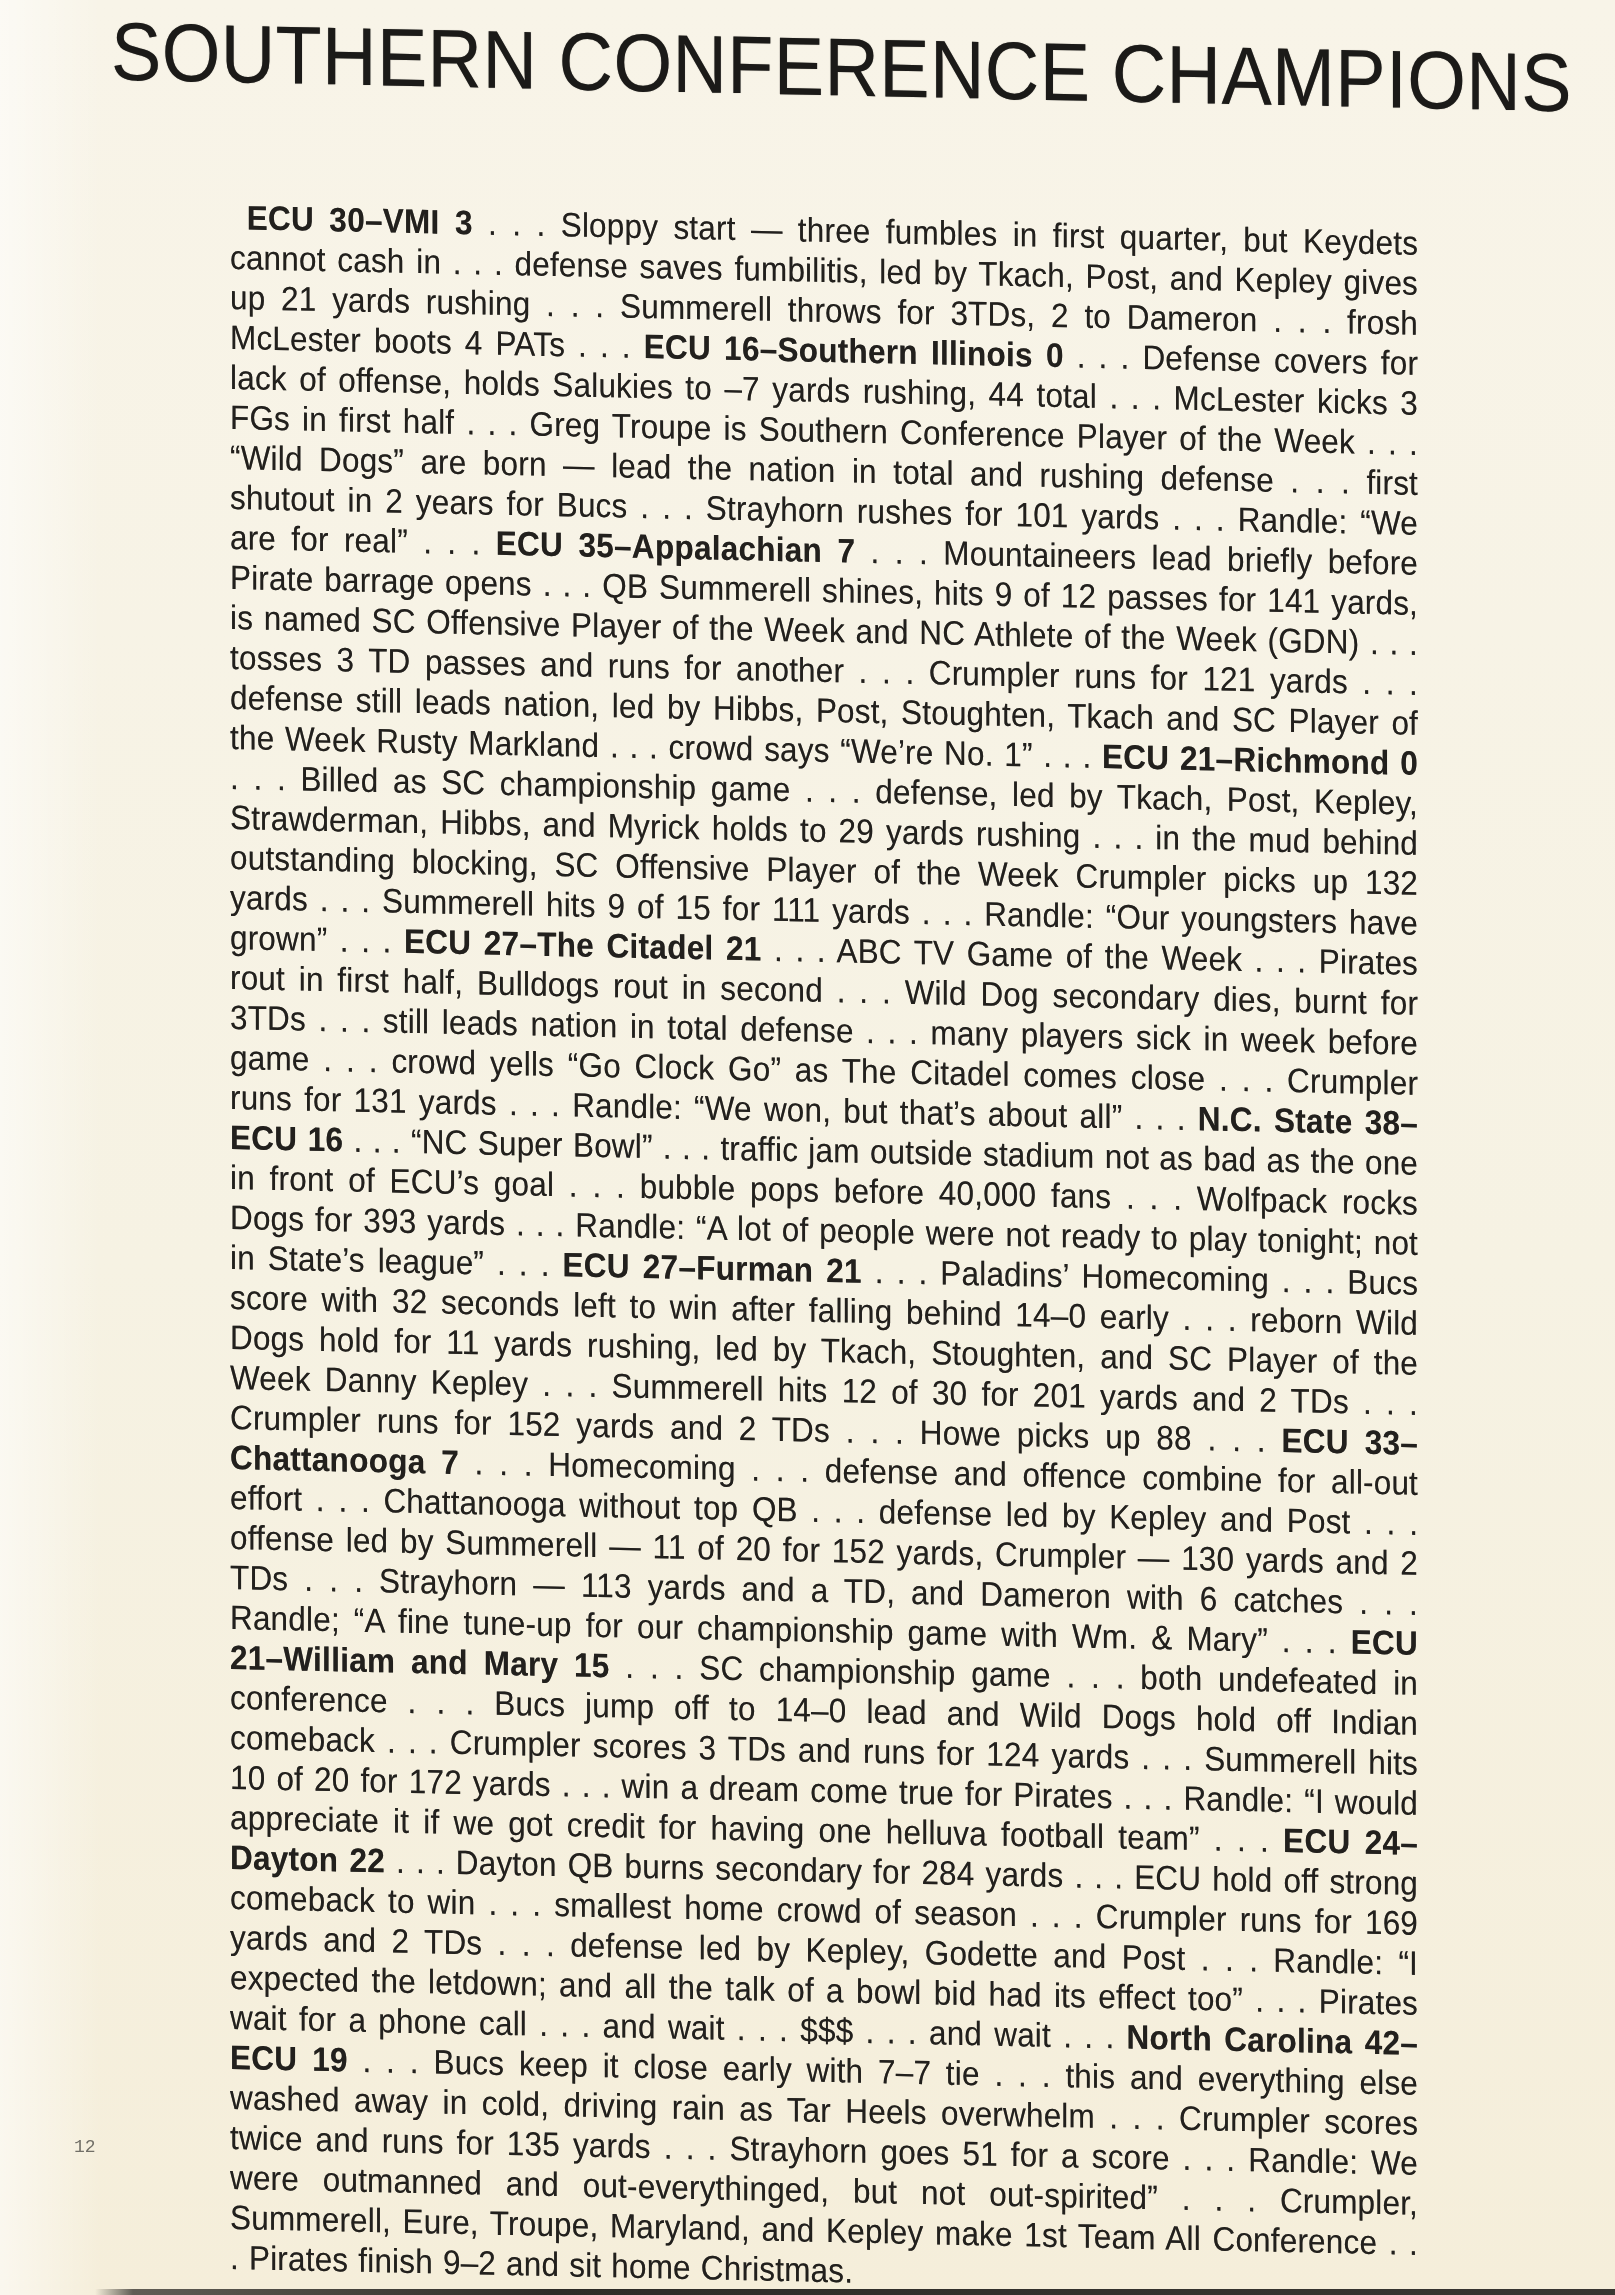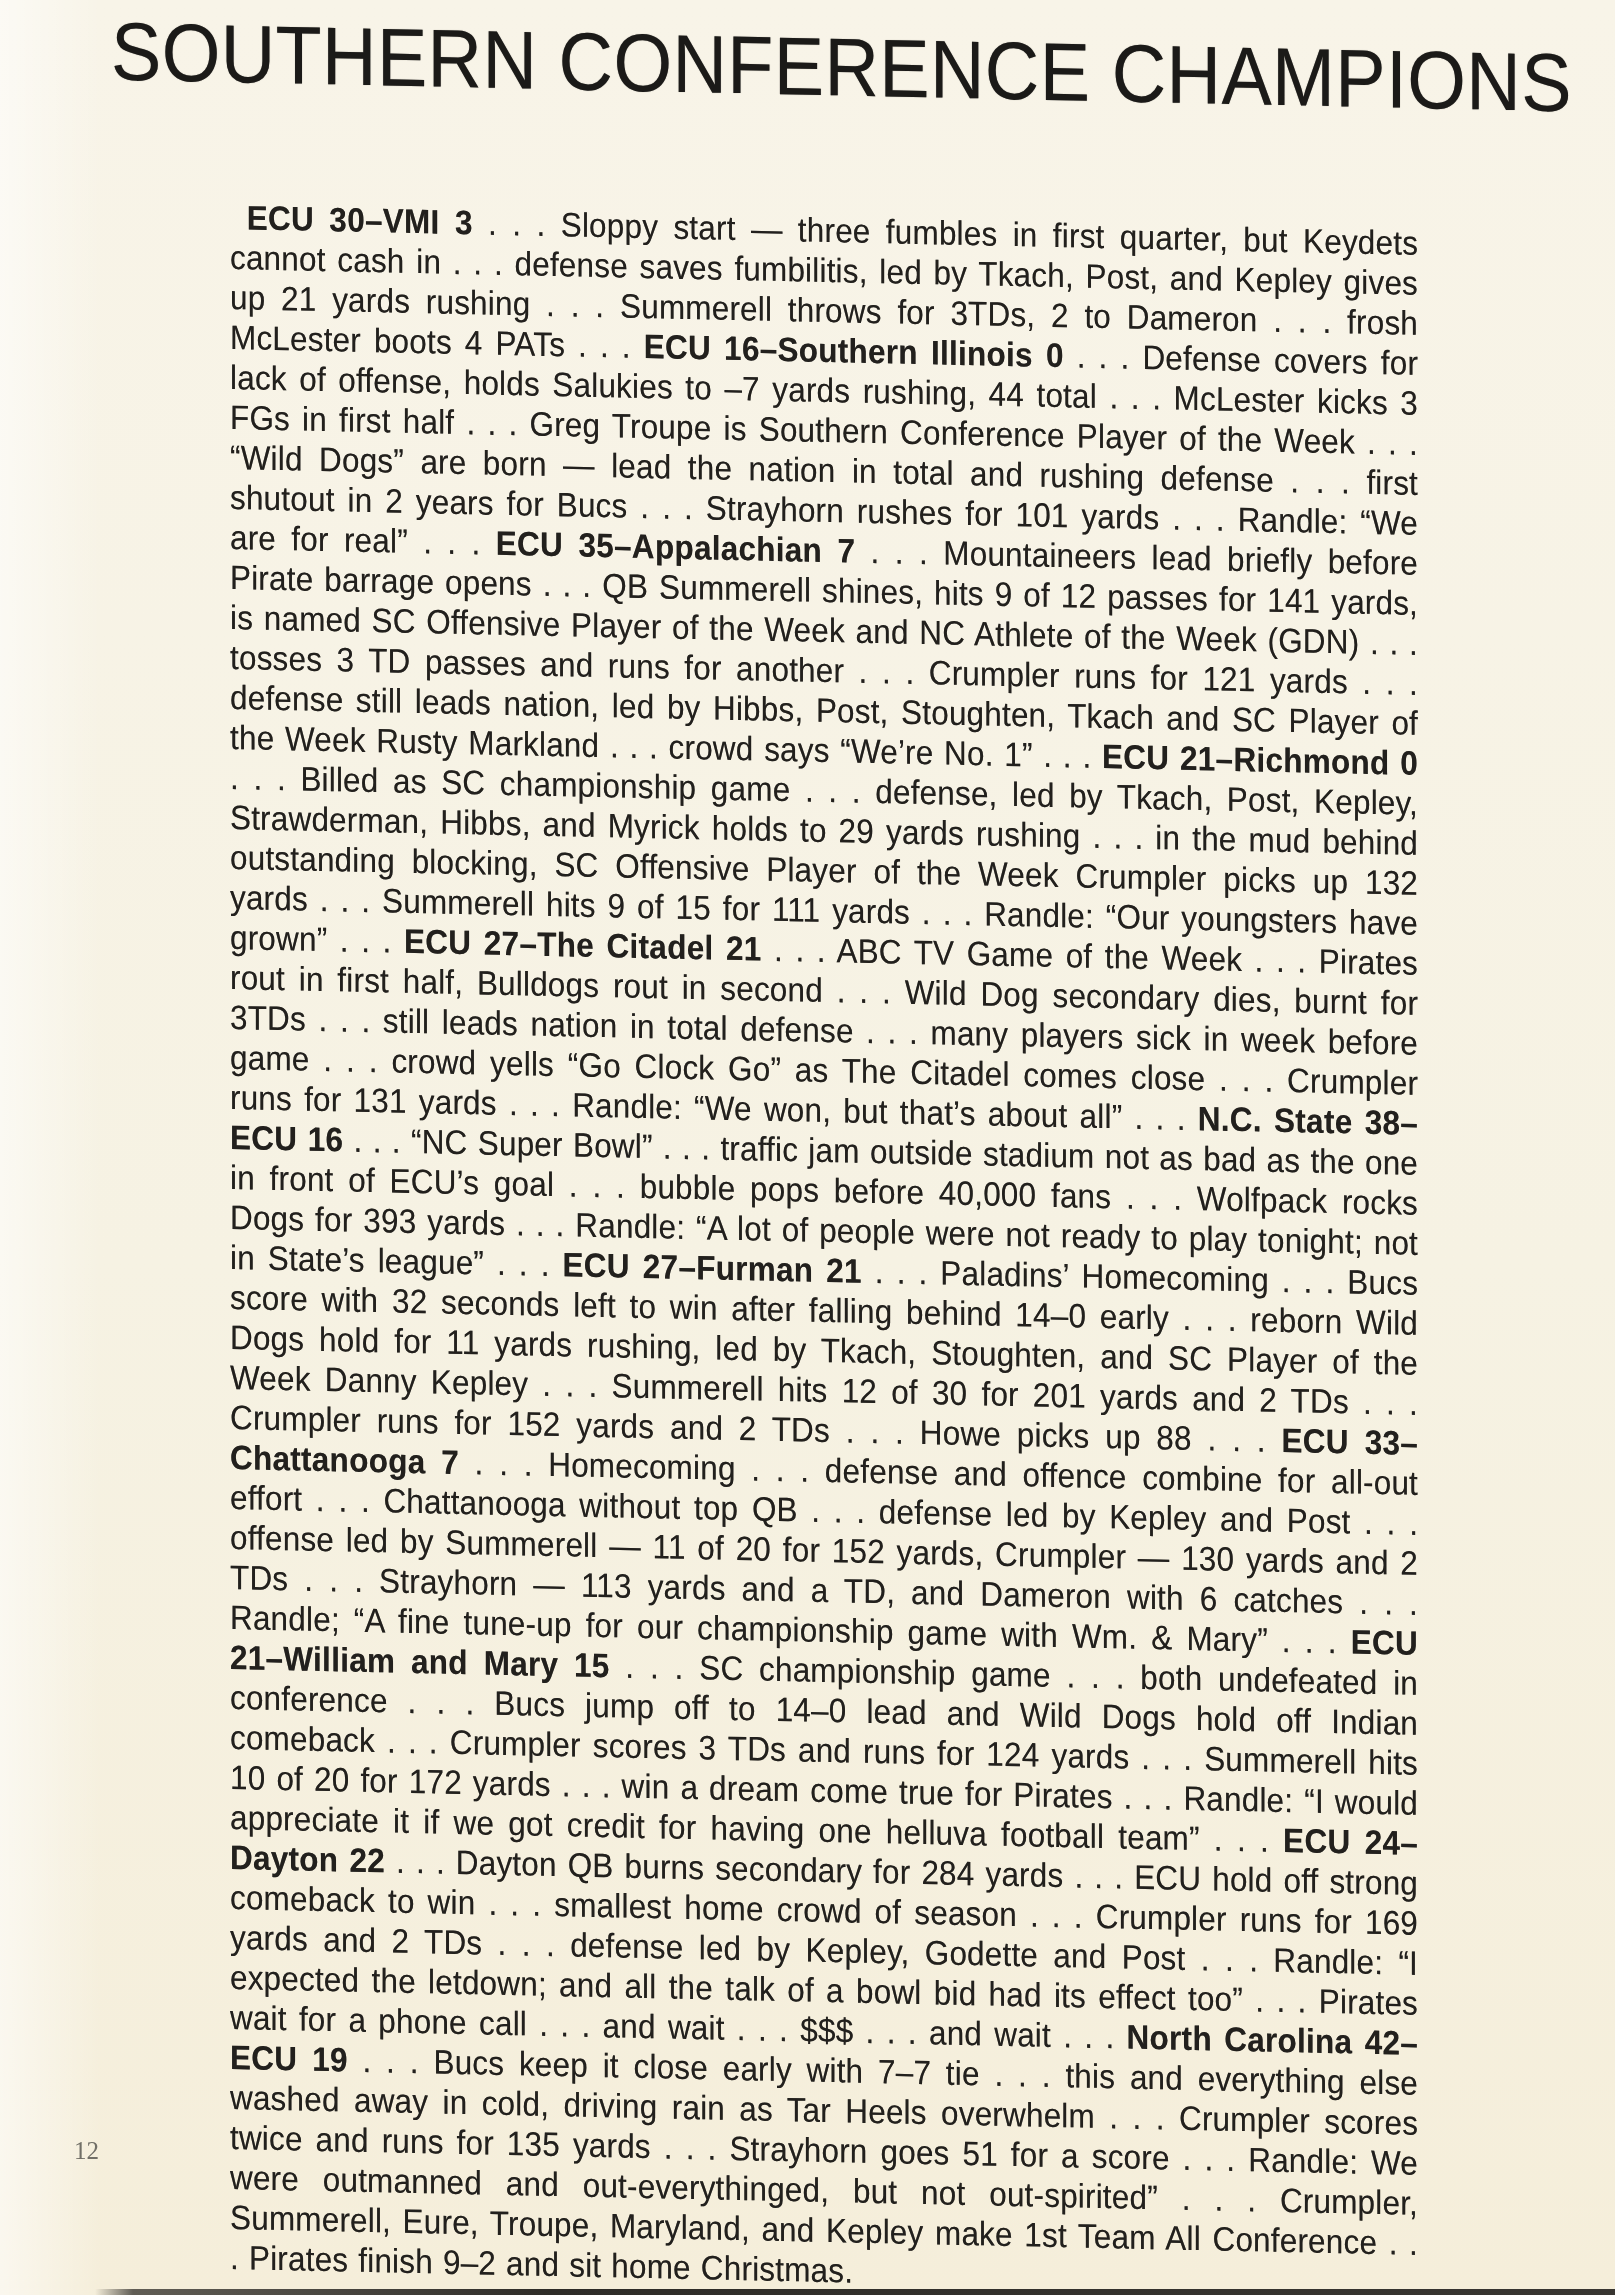--- a/index.html
+++ b/index.html
@@ -56,22 +56,22 @@
     letter-spacing: 0.2px;
     word-spacing: 1.2px;
     color: var(--ink, #22201d);
     text-shadow: 0 0 0.5px rgba(32,30,27,0.5);
   }
   .body-text .bold { font-weight: 700; letter-spacing: 0.3px; }
   .page-number {
     position: absolute;
     left: 74px;
     top: 2137px;
-    font-family: Liberation Serif, serif;
-    font-size: 25px;
+    font-family: Liberation Mono, monospace;
+    font-size: 18px;
     color: var(--page-number-ink, #716f67);
   }
   .bottom-edge-shadow {
     position: absolute;
     left: 95px;
     right: 0;
     bottom: 0;
     height: 6.5px;
     background: linear-gradient(90deg,
       rgba(46,44,40,0) 0%,

